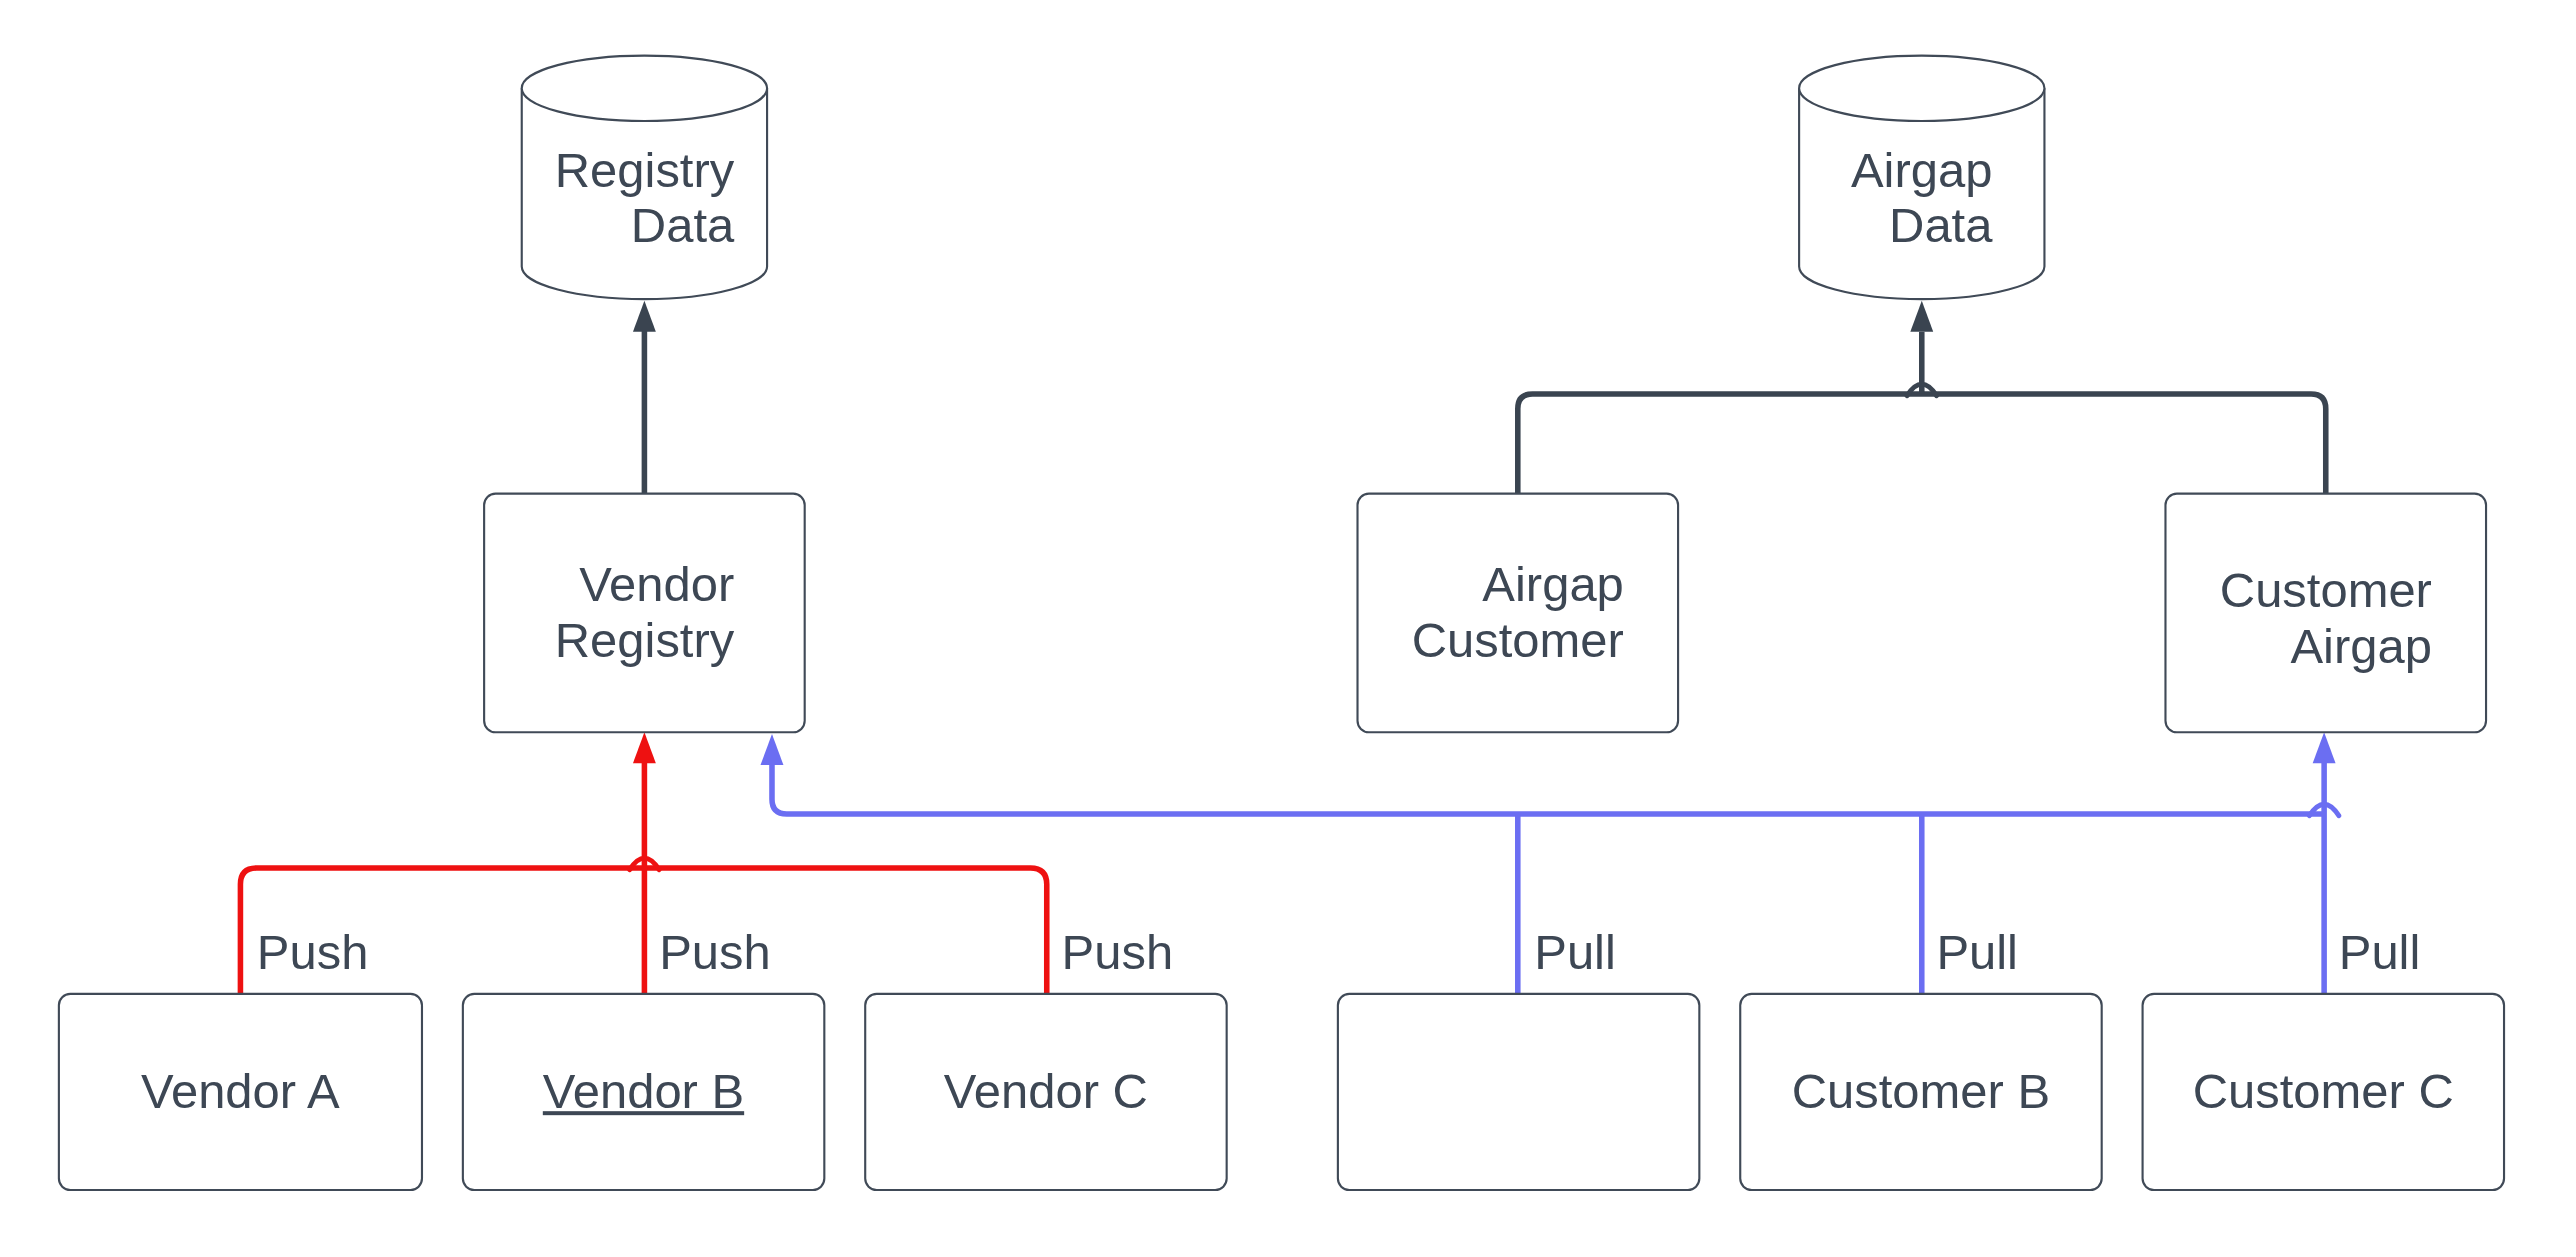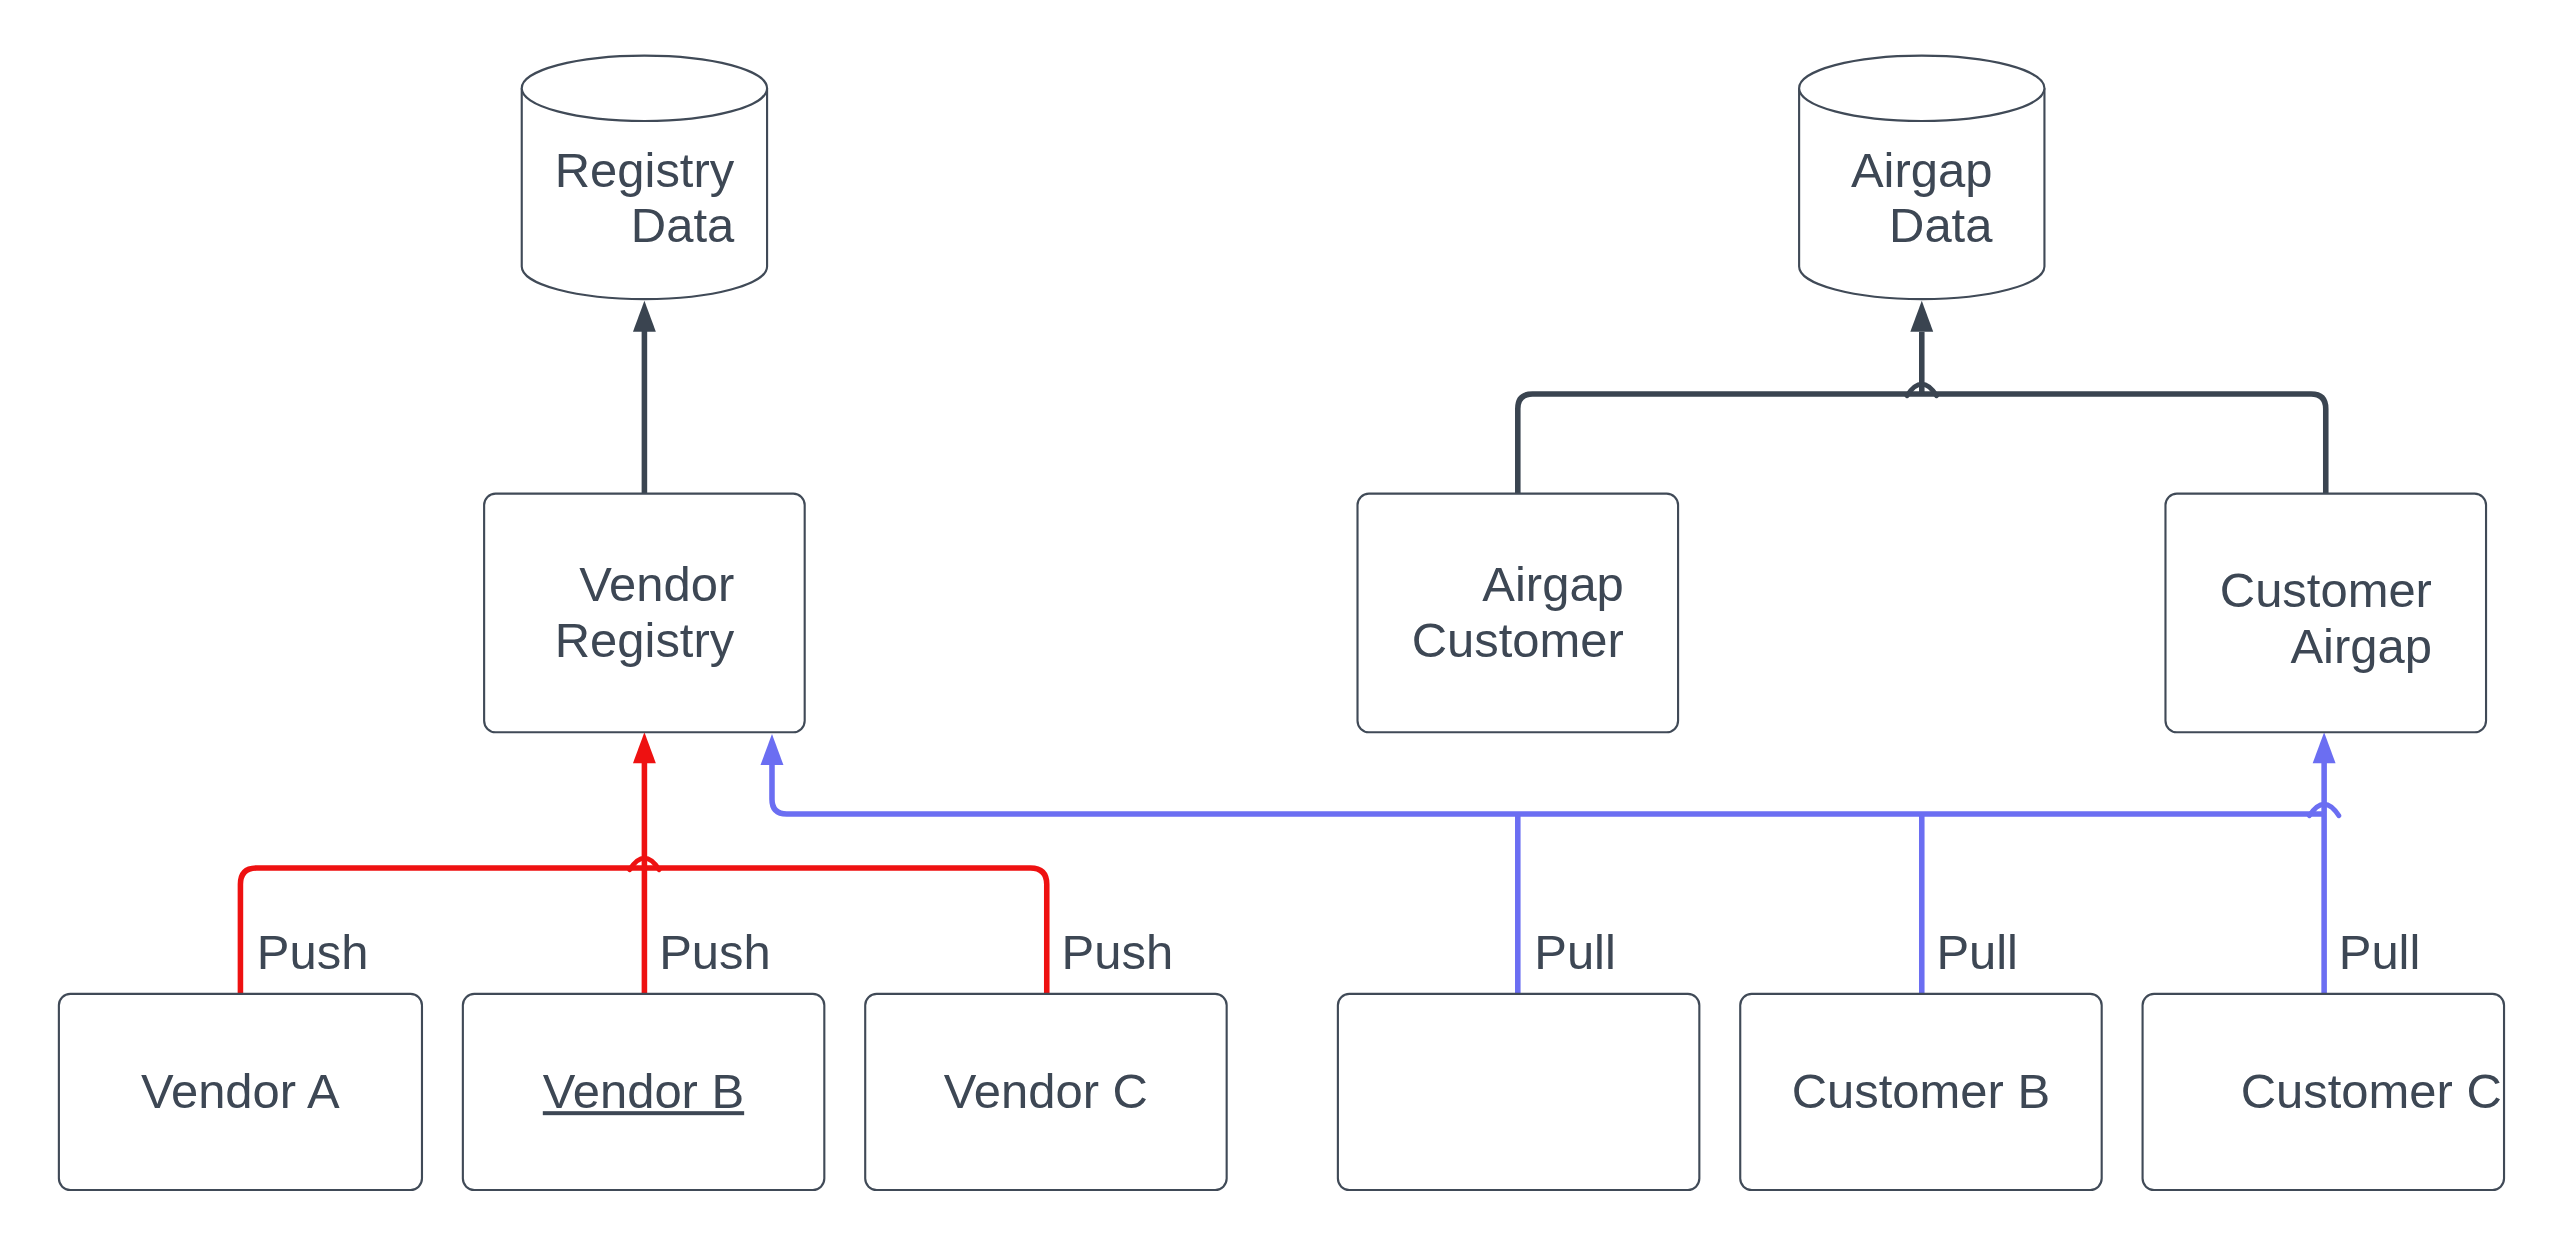--- a/index.html
+++ b/index.html
@@ -150,21 +150,21 @@
 
     <div class="lbl center" style="left:90.29%; top:48.76%;margin-top:6px;">
       <span>Customer</span>
       <span>Airgap</span>
     </div>
 
     <div class="lbl center" style="left:9.33%;  top:86.87%;">Vendor A</div>
     <div class="lbl center" style="left:24.98%; top:86.87%;text-decoration:underline;">Vendor B</div>
     <div class="lbl center" style="left:40.60%; top:86.87%;">Vendor C</div>
     <div class="lbl center" style="left:74.57%; top:86.87%;">Customer B</div>
-    <div class="lbl center" style="left:90.19%; top:86.87%;margin-left:48px;">Customer C</div>
+    <div class="lbl center" style="left:90.19%; top:86.87%;">Customer C</div>
 
     <div class="lbl edge-lbl" style="left:9.97%;  top:75.81%;">Push</div>
     <div class="lbl edge-lbl" style="left:25.59%; top:75.81%;">Push</div>
     <div class="lbl edge-lbl" style="left:41.21%; top:75.81%;">Push</div>
     <div class="lbl edge-lbl" style="left:59.56%; top:75.81%;">Pull</div>
     <div class="lbl edge-lbl" style="left:75.17%; top:75.81%;">Pull</div>
     <div class="lbl edge-lbl" style="left:90.79%; top:75.81%;">Pull</div>
   </div>
 
 </div>

